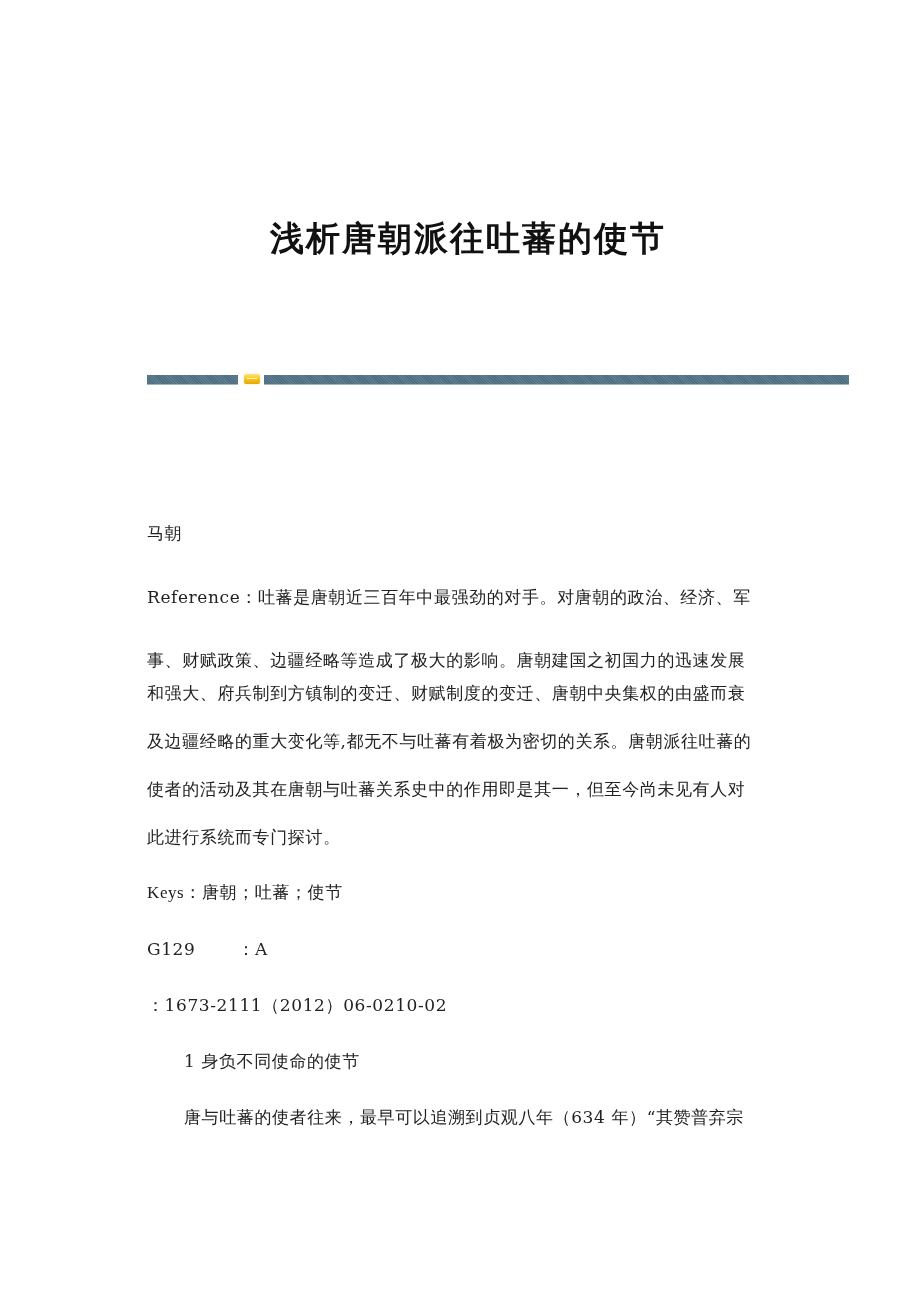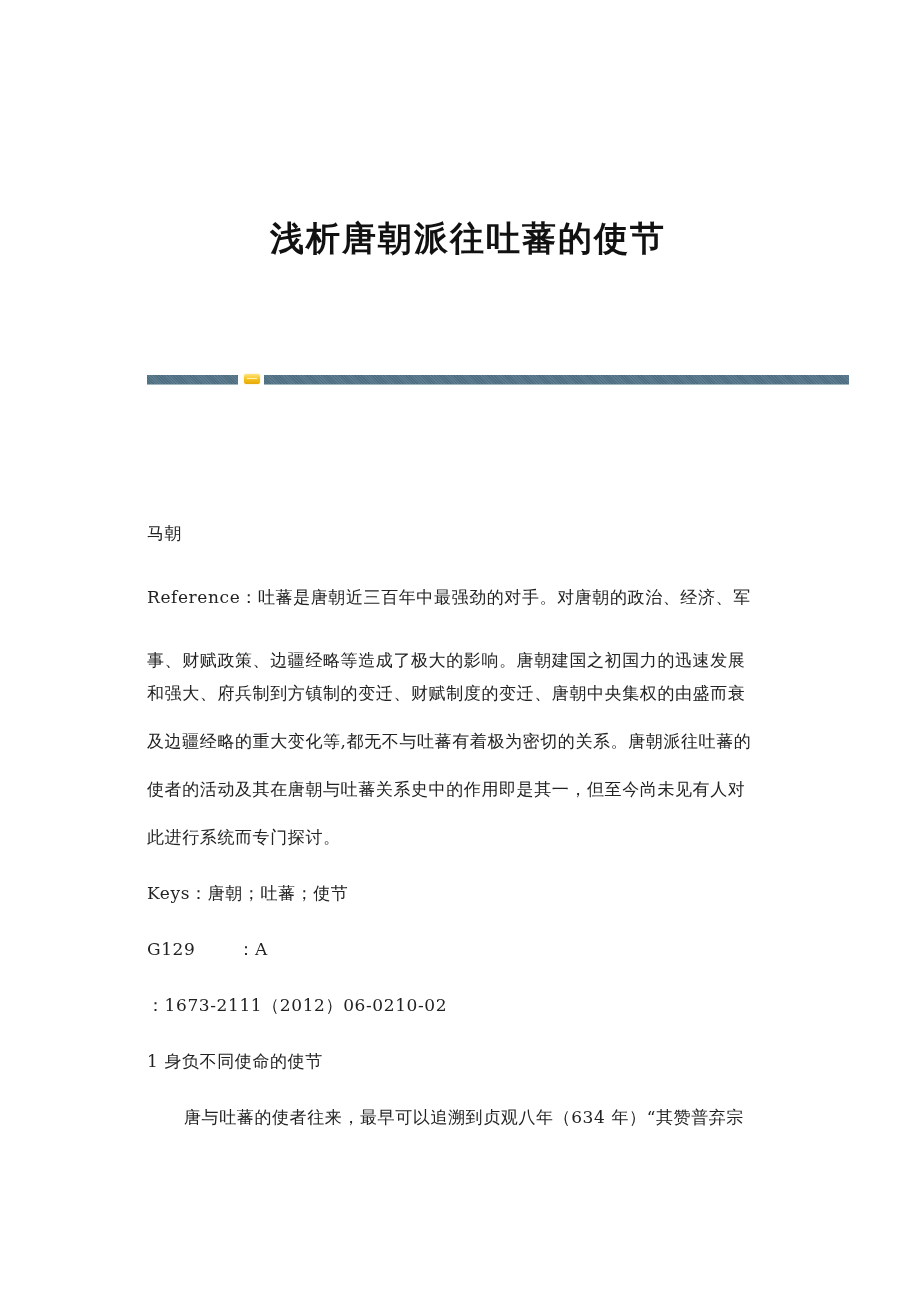--- a/index.html
+++ b/index.html
@@ -88,23 +88,23 @@
 
   <div>
     <div class="line" style="top:586px;">Reference：吐蕃是唐朝近三百年中最强劲的对手。对唐朝的政治、经济、军</div>
     <div class="line" style="top:634px;margin-top:15px;">事、财赋政策、边疆经略等造成了极大的影响。唐朝建国之初国力的迅速发展</div>
     <div class="line" style="top:682px;">和强大、府兵制到方镇制的变迁、财赋制度的变迁、唐朝中央集权的由盛而衰</div>
     <div class="line" style="top:730px;">及边疆经略的重大变化等,都无不与吐蕃有着极为密切的关系。唐朝派往吐蕃的</div>
     <div class="line" style="top:778px;">使者的活动及其在唐朝与吐蕃关系史中的作用即是其一，但至今尚未见有人对</div>
     <div class="line" style="top:826px;">此进行系统而专门探讨。</div>
   </div>
 
-  <div class="line" style="top:882px;">Keys：唐朝；吐蕃；使节</div>
+  <div class="line" style="top:882px;font-family:Liberation Serif, serif;">Keys：唐朝；吐蕃；使节</div>
 
   <div class="line" style="top:938px; white-space:pre;">G129       ：A</div>
 
   <div class="line" style="top:994px;">：1673-2111（2012）06-0210-02</div>
 
-  <div class="line" style="top:1050px;">1 身负不同使命的使节</div>
+  <div class="line" style="top:1050px;margin-left:37px;">1 身负不同使命的使节</div>
 
   <div class="line indent" style="top:1106px;">唐与吐蕃的使者往来，最早可以追溯到贞观八年（634 年）“其赞普弃宗</div>
 
 </div>
 
 </body></html>

